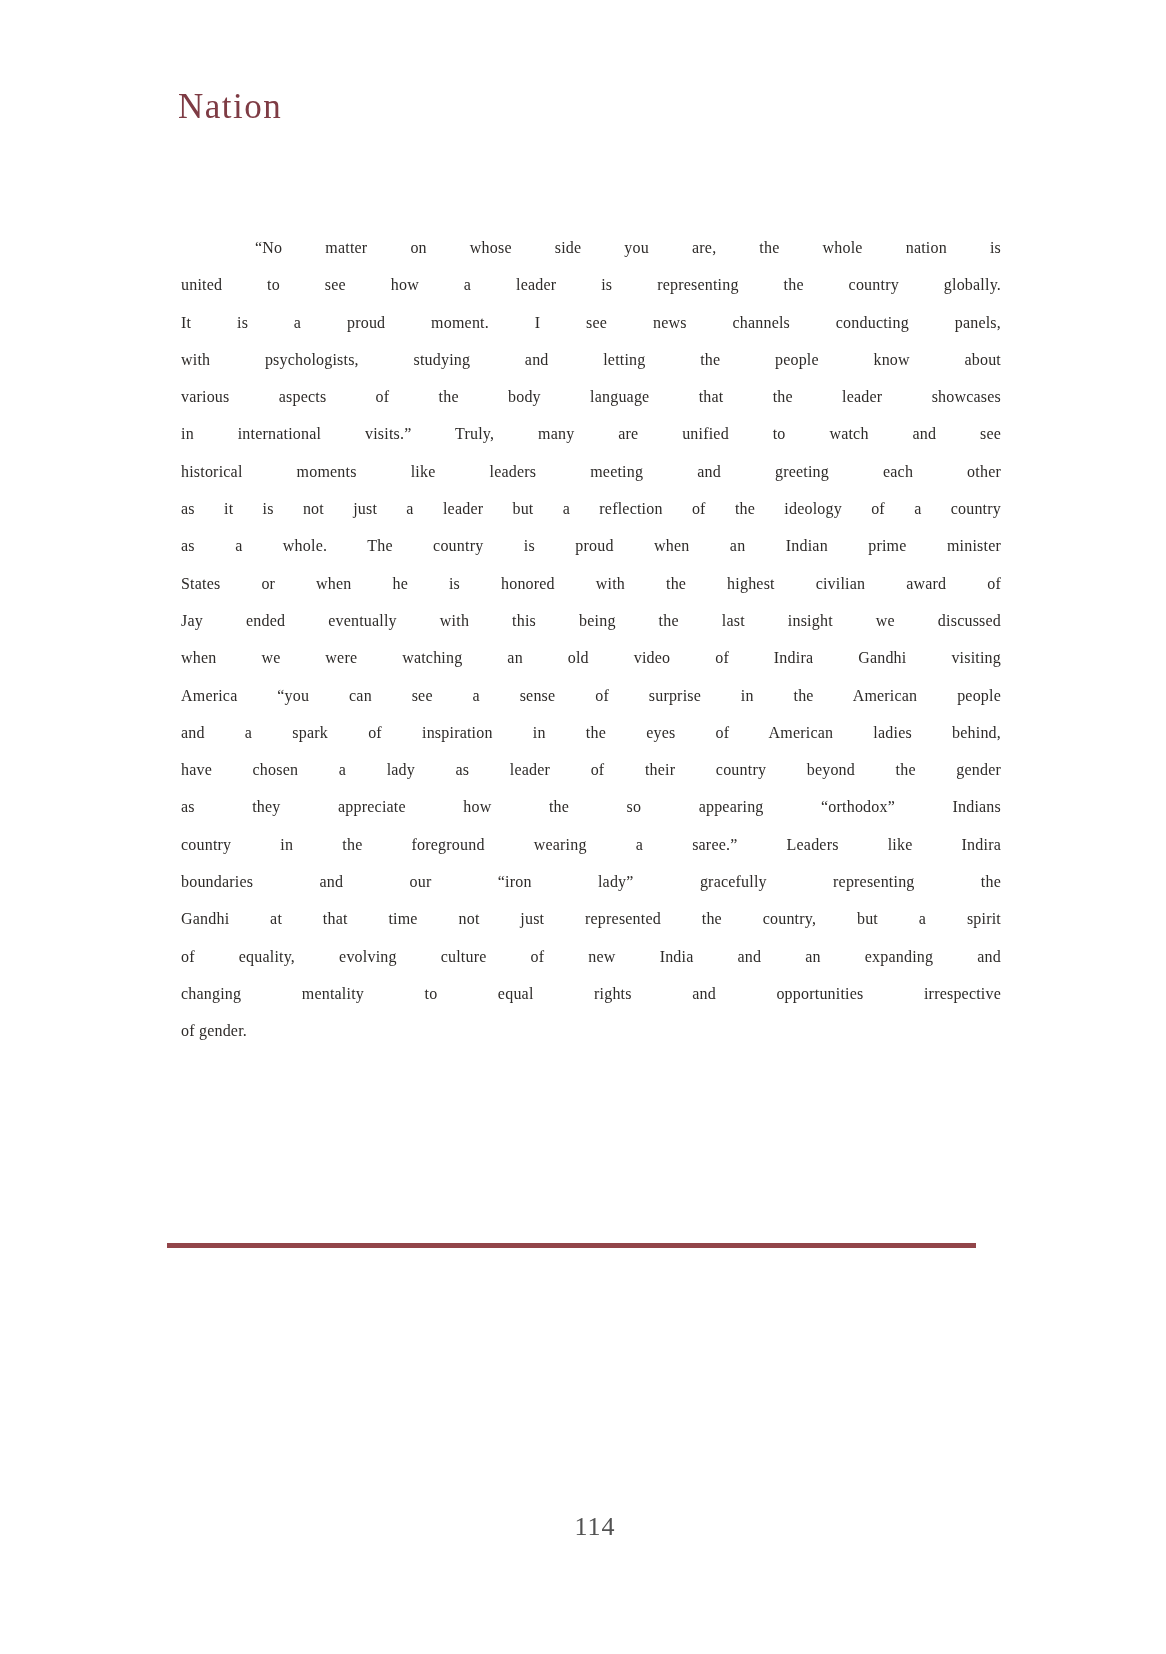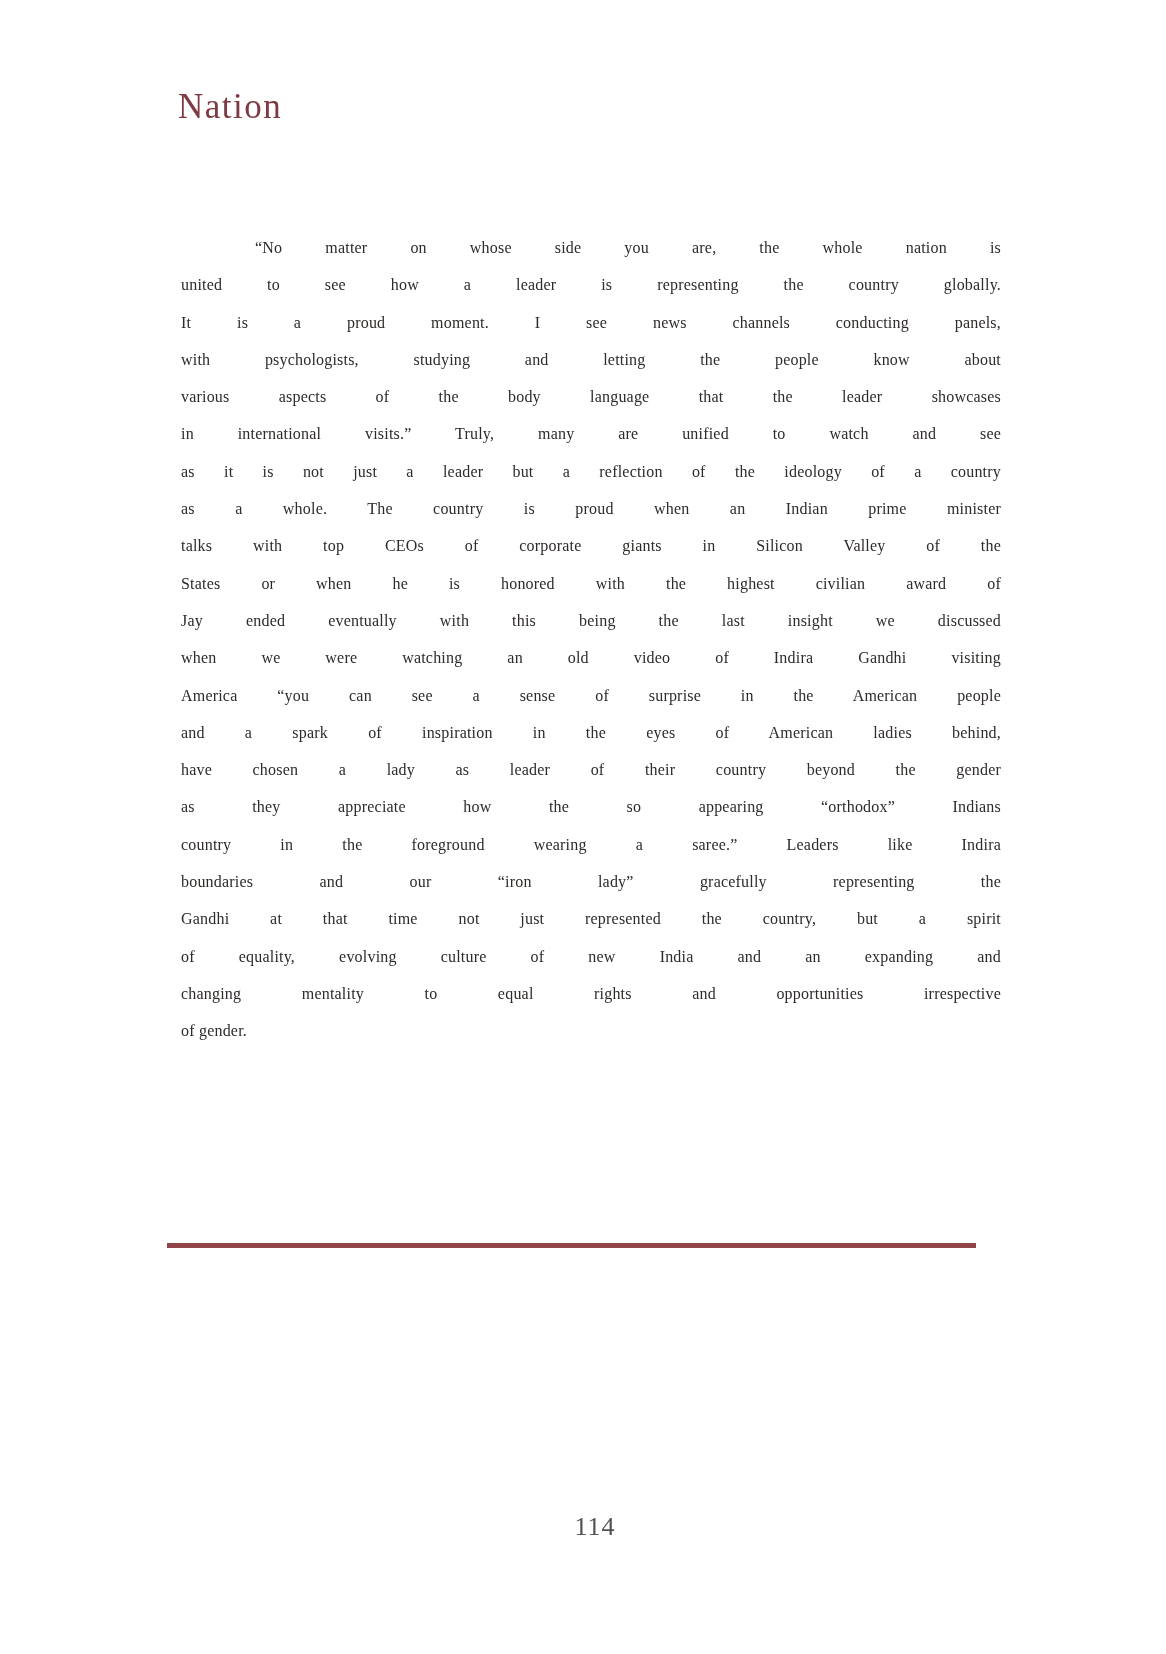--- a/index.html
+++ b/index.html
@@ -79,23 +79,23 @@
 <div class="page">
   <div class="running-header">Nation</div>
 
   <div class="body-text" id="body-lines">
       <div class="text-line first">“No matter on whose side you are, the whole nation is</div>
       <div class="text-line">united to see how a leader is representing the country globally.</div>
       <div class="text-line">It is a proud moment. I see news channels conducting panels,</div>
       <div class="text-line">with psychologists, studying and letting the people know about</div>
       <div class="text-line">various aspects of the body language that the leader showcases</div>
       <div class="text-line">in international visits.” Truly, many are unified to watch and see</div>
+      <div class="text-line">historical moments like leaders meeting and greeting each other</div>
       <div class="text-line">as it is not just a leader but a reflection of the ideology of a country</div>
       <div class="text-line">as a whole. The country is proud when an Indian prime minister</div>
-      <div class="text-line">talks with top CEOs of corporate giants in Silicon Valley of the</div>
       <div class="text-line">States or when he is honored with the highest civilian award of</div>
       <div class="text-line">Jay ended eventually with this being the last insight we discussed</div>
       <div class="text-line">when we were watching an old video of Indira Gandhi visiting</div>
       <div class="text-line">America “you can see a sense of surprise in the American people</div>
       <div class="text-line">and a spark of inspiration in the eyes of American ladies behind,</div>
       <div class="text-line">have chosen a lady as leader of their country beyond the gender</div>
       <div class="text-line">as they appreciate how the so appearing “orthodox” Indians</div>
       <div class="text-line">country in the foreground wearing a saree.” Leaders like Indira</div>
       <div class="text-line">boundaries and our “iron lady” gracefully representing the</div>
       <div class="text-line">Gandhi at that time not just represented the country, but a spirit</div>

